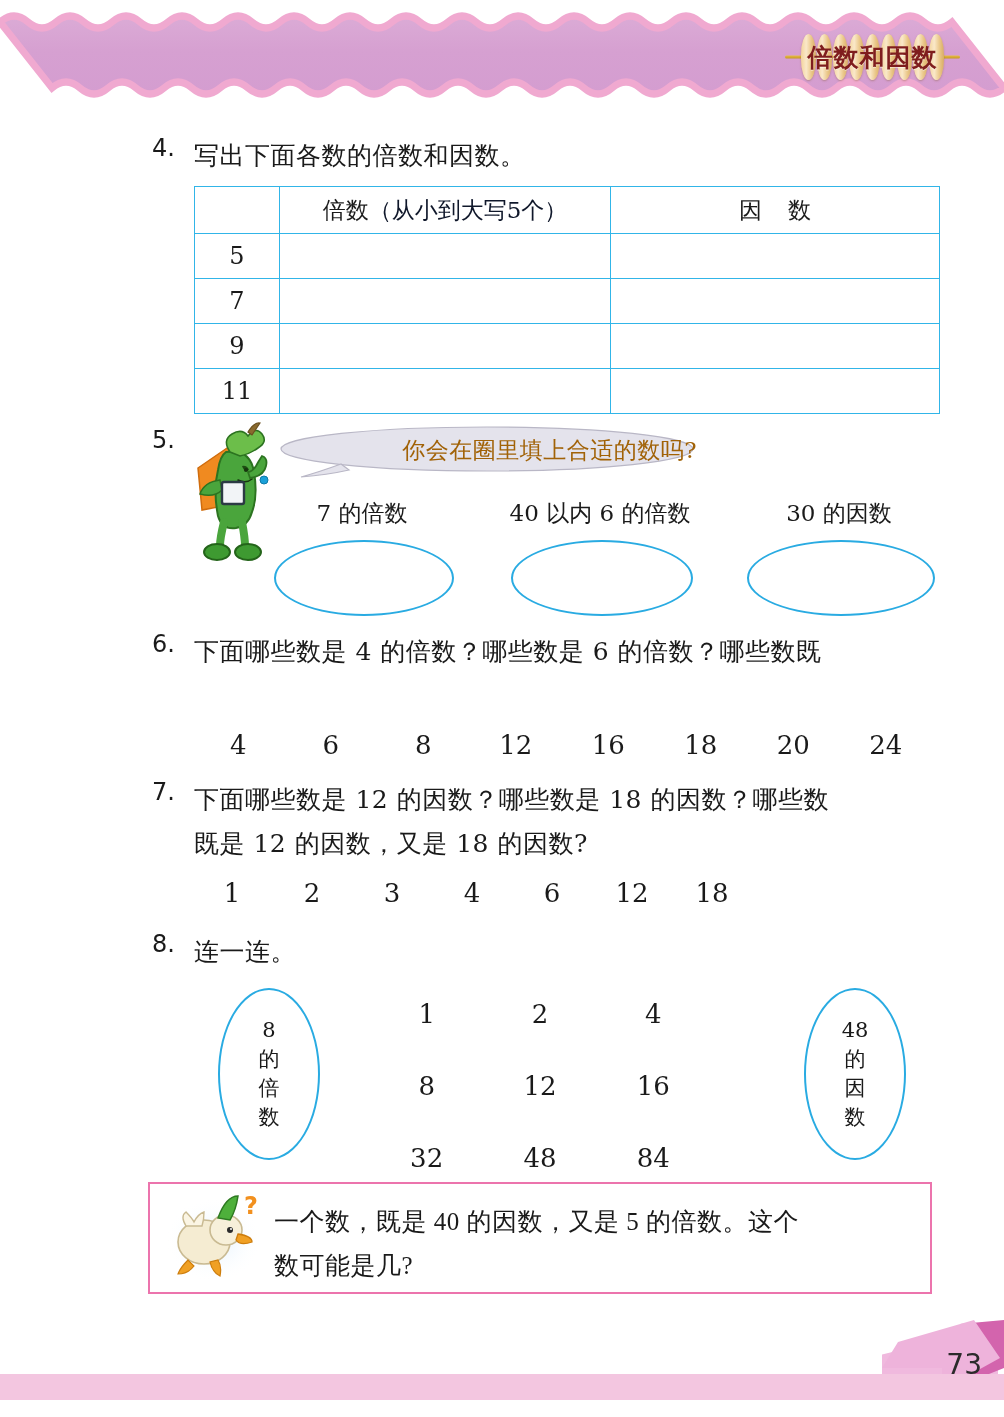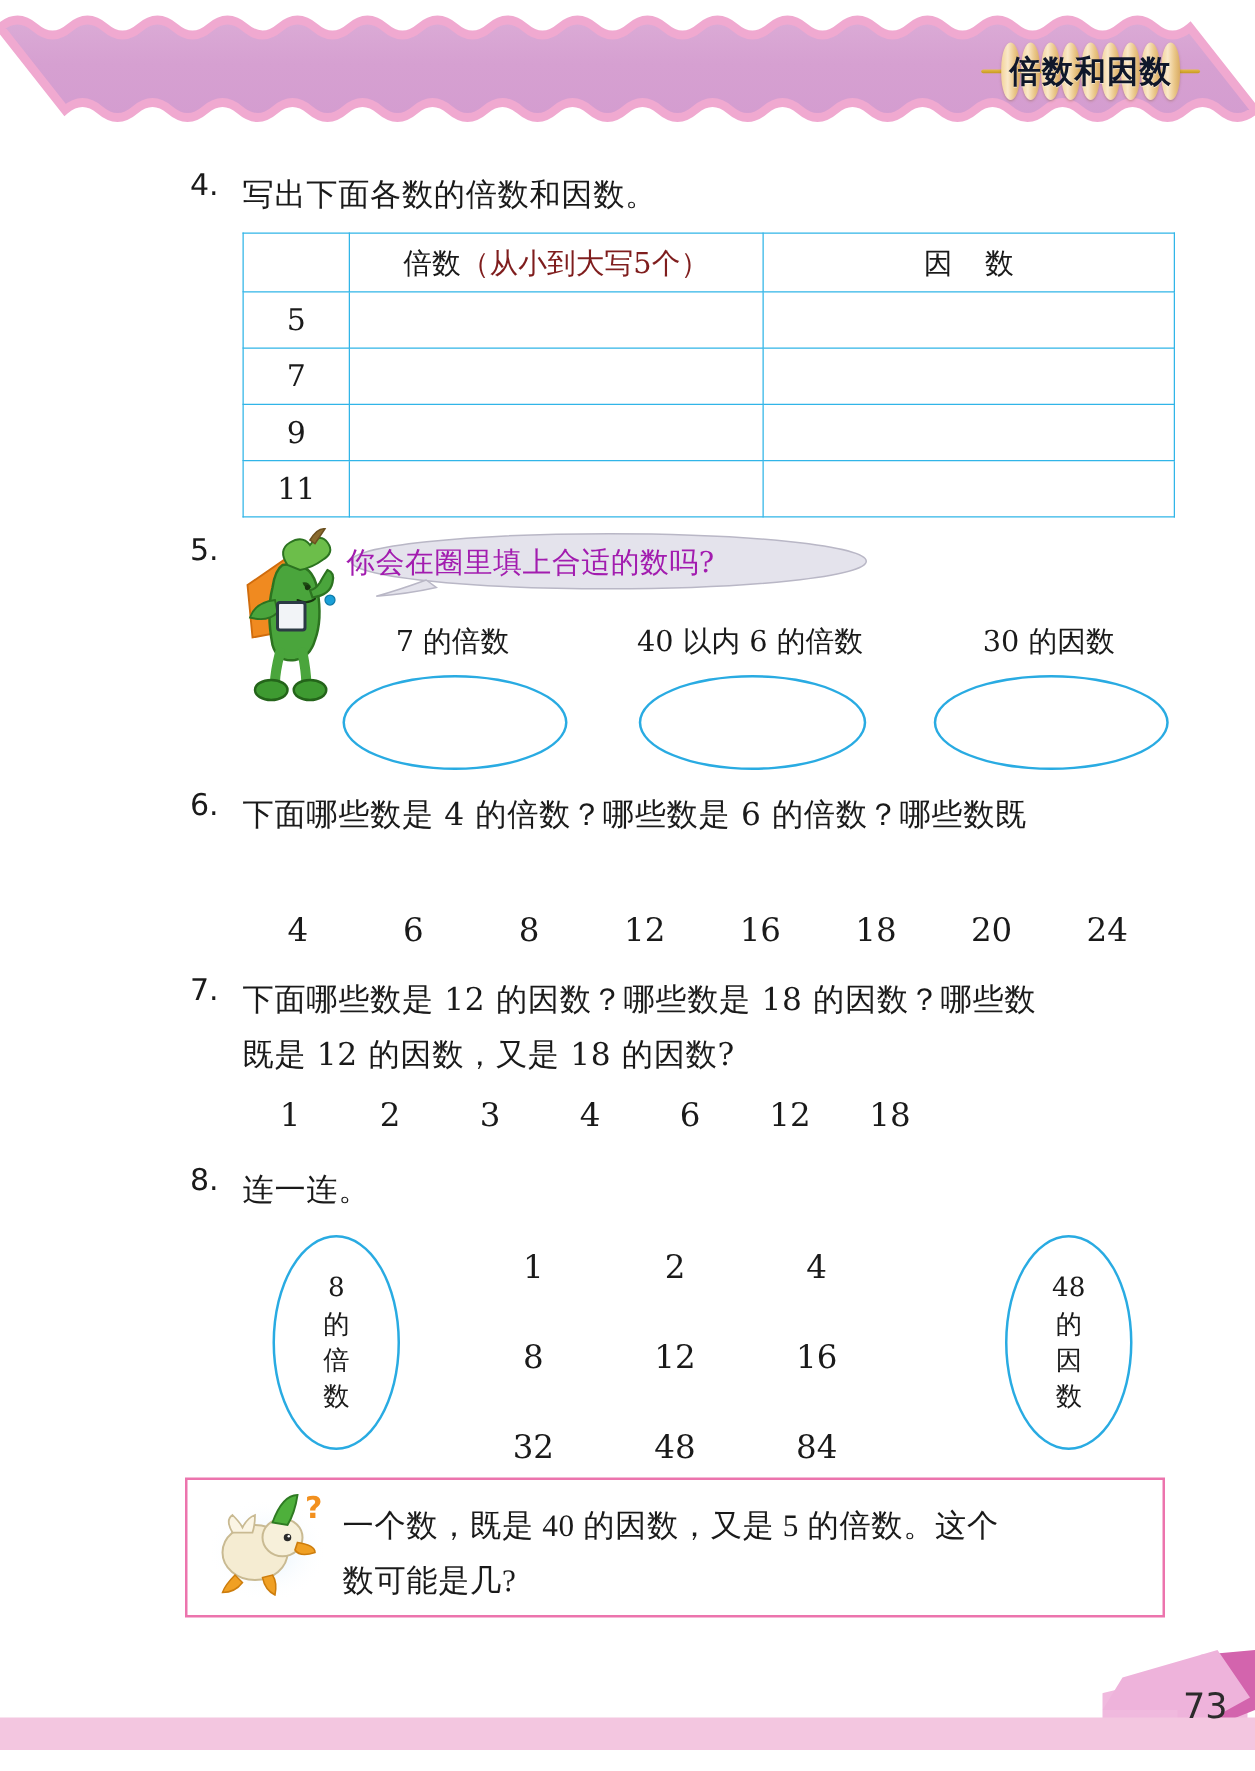--- a/index.html
+++ b/index.html
@@ -58,21 +58,21 @@
   }
   .header-title {
     position: absolute;
     left: 0; right: 0; top: 50%;
     transform: translateY(-50%);
     text-align: center;
     font-family: "DejaVu Serif", "Liberation Serif", serif;
     font-size: 25px;
     font-weight: bold;
     letter-spacing: 1px;
-    color: #0f172a;
+    color: #7f1d1d;
     z-index: 3;
     white-space: nowrap;
     text-shadow: 0 1px 0 rgba(255,255,255,.5);
   }
 
   
   .content {
     position: absolute;
     left: 0; top: 110px;
     width: 1004px;
@@ -116,43 +116,43 @@
     font-size: 24px;
   }
   .tbl .c1 { width: 82px; }
   .tbl .c2 { width: 328px; }
   .tbl .c3 { width: 326px; }
   .tbl thead td { height: 44px; }
   .hdr-multiple {
     font-size: 23px;
     white-space: nowrap;
   }
-  .hdr-pink { color: #7f1d1d; }
+  .hdr-pink { color: #0f172a; }
   .hdr-factor {
     letter-spacing: 26px;
     padding-left: 26px;
     font-size: 23px;
   }
 
   
   .bubble {
     position: absolute;
     left: 277px;
     top: 318px;
     width: 420px;
     height: 46px;
   }
   .bubble-text {
     position: absolute;
     left: 0; right: 0; top: 50%;
     transform: translateY(-52%);
-    text-align: left;
+    text-align: right;
     font-family: "DejaVu Serif", "Liberation Serif", serif;
     font-size: 23px;
-    color: #a21caf;
+    color: #a16207;
     letter-spacing: .5px;
     z-index: 2;
     white-space: nowrap;
   }
 
   .cat-labels {
     position: absolute;
     top: 388px;
     left: 0;
     width: 1004px;

